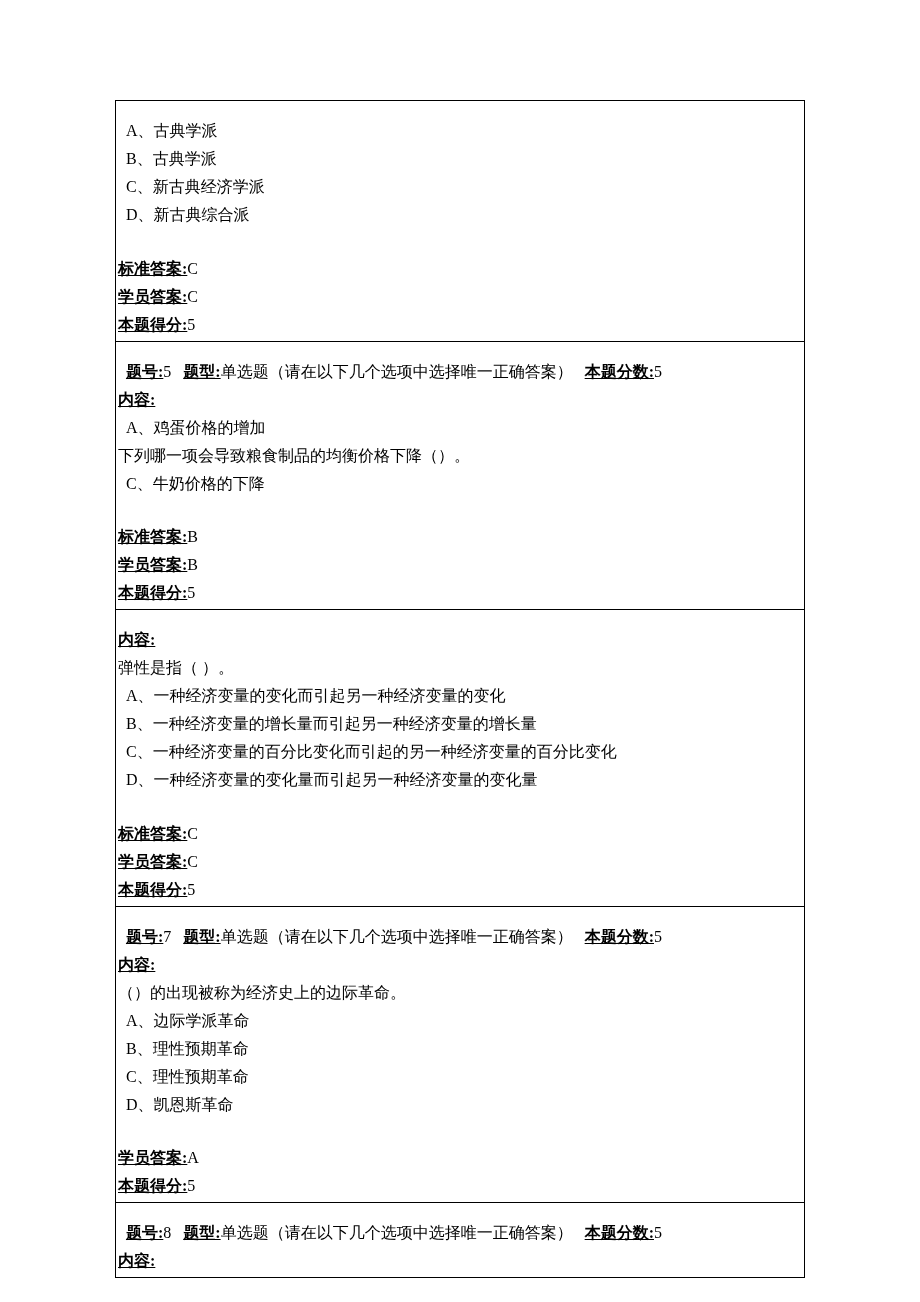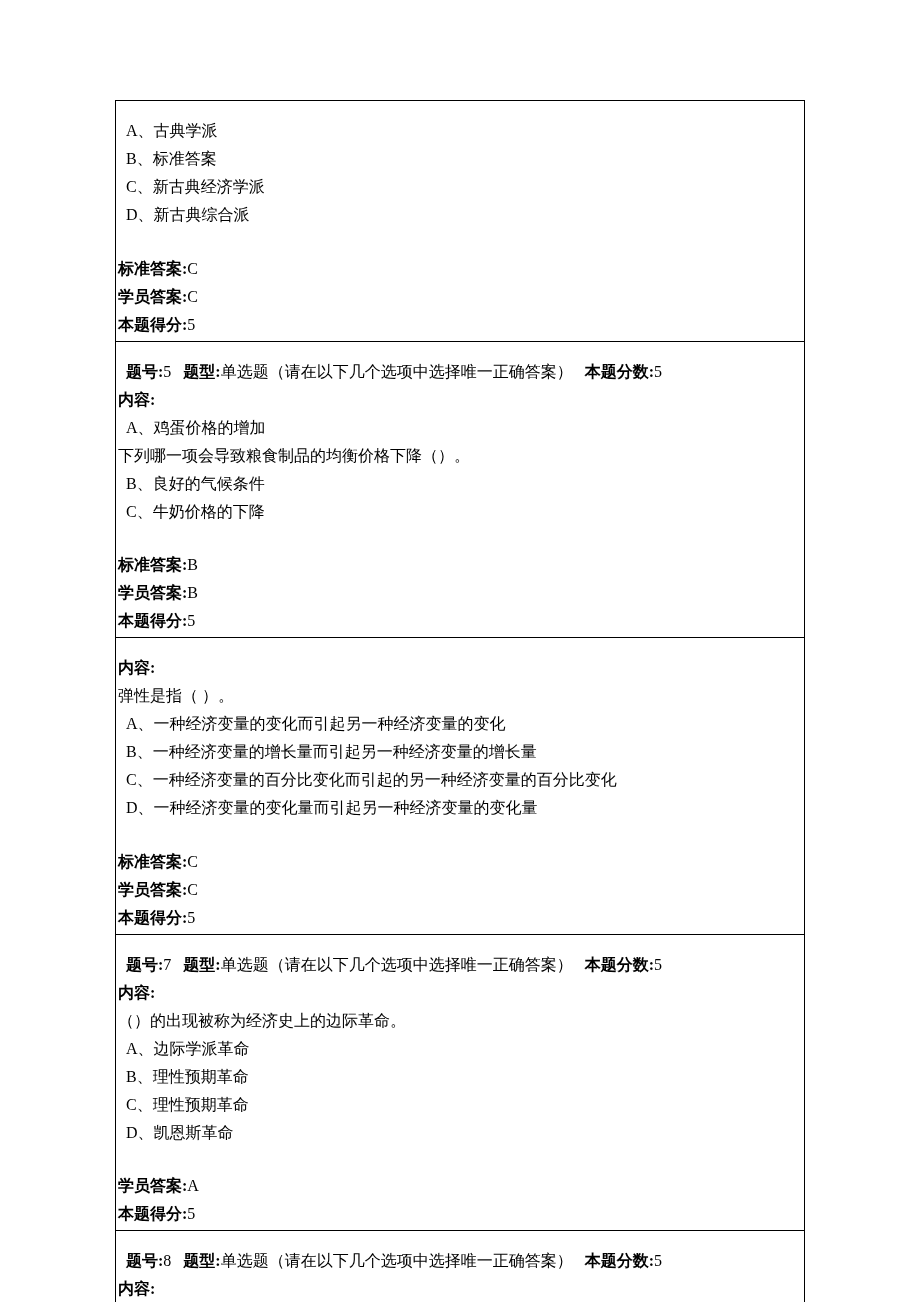--- a/index.html
+++ b/index.html
@@ -30,53 +30,53 @@
   }
   .line {
     margin: 0;
     padding: 0;
   }
   .indent {
     padding-left: 8px;
   }
   .bold {
     font-weight: bold;
+    text-decoration: underline;
   }
   .header-line span.bold {
     font-weight: bold;
   }
   .spacer {
     height: 1.6em;
   }
 </style>
 </head>
 <body>
 
 <div class="page">
   <div class="frame">
 
     <div class="cell">
       <p class="line indent">A、古典学派</p>
-      <p class="line indent">B、标准答案</p>
+      <p class="line indent">B、古典学派</p>
       <p class="line indent">C、新古典经济学派</p>
       <p class="line indent">D、新古典综合派</p>
       <div class="spacer"></div>
       <p class="line"><span class="bold">标准答案:</span><span>C</span></p>
       <p class="line"><span class="bold">学员答案:</span><span>C</span></p>
       <p class="line"><span class="bold">本题得分:</span><span>5</span></p>
     </div>
 
     <div class="cell">
       <p class="line indent header-line">
         <span class="bold">题号:</span><span>5</span>&nbsp;&nbsp;&nbsp;<span class="bold">题型:</span><span>单选题（请在以下几个选项中选择唯一正确答案）</span>&nbsp;&nbsp;&nbsp;<span class="bold">本题分数:</span><span>5</span>
       </p>
       <p class="line bold">内容:</p>
       <p class="line indent">A、鸡蛋价格的增加</p>
       <p class="line">下列哪一项会导致粮食制品的均衡价格下降（）。</p>
-      <p class="line indent">B、良好的气候条件</p>
       <p class="line indent">C、牛奶价格的下降</p>
       <div class="spacer"></div>
       <p class="line"><span class="bold">标准答案:</span><span>B</span></p>
       <p class="line"><span class="bold">学员答案:</span><span>B</span></p>
       <p class="line"><span class="bold">本题得分:</span><span>5</span></p>
     </div>
 
     <div class="cell">
       <p class="line bold">内容:</p>
       <p class="line">弹性是指（ ）。</p>

